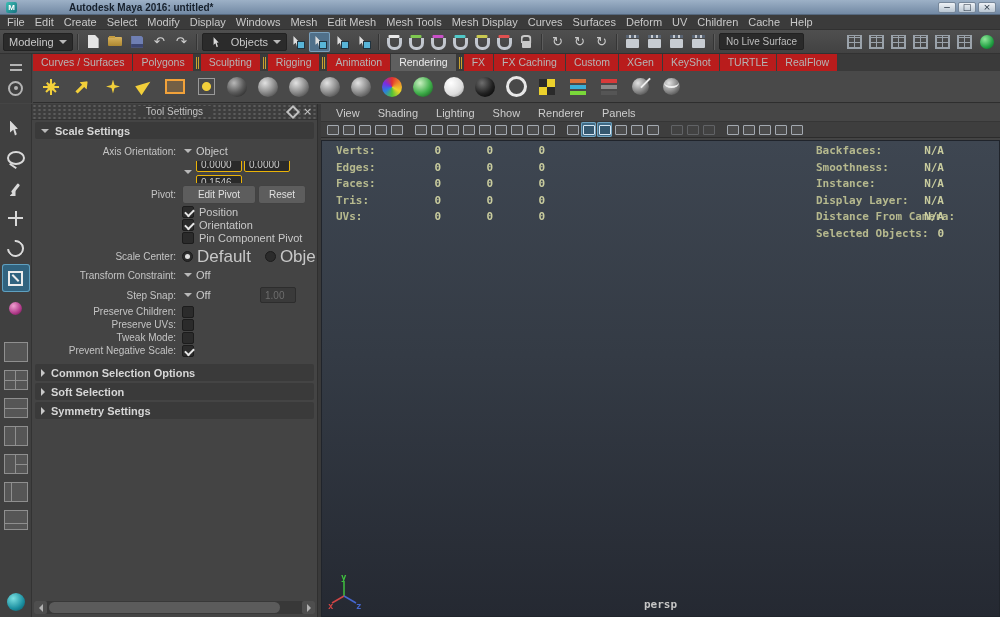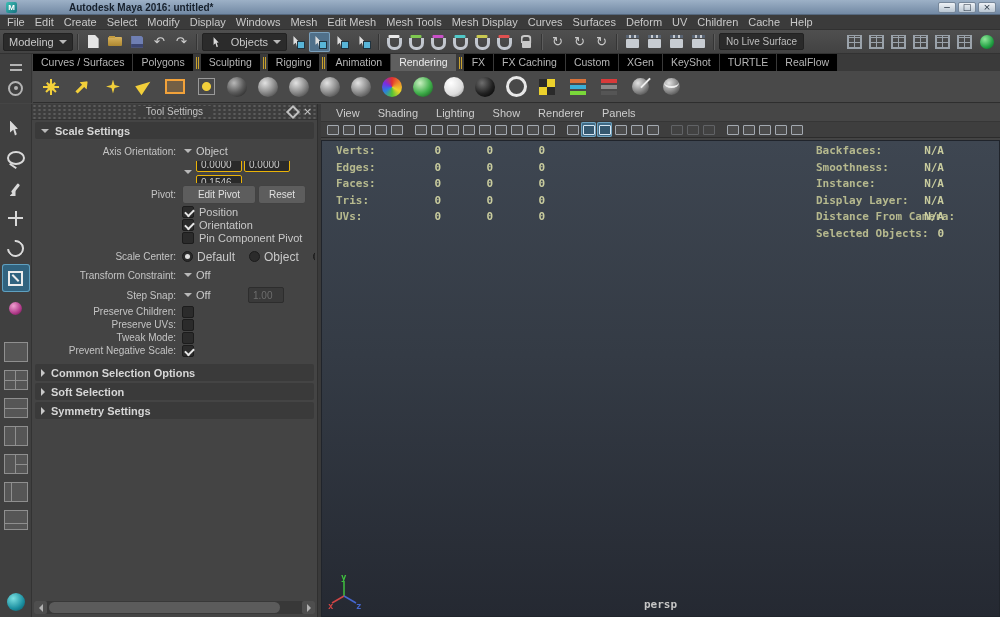--- a/index.html
+++ b/index.html
@@ -79,21 +79,21 @@
 border-right:1px solid #343434;display:flex;flex-direction:column;align-items:center;gap:6px;padding-top:4px;}
 .sl-icon{width:18px;height:16px;position:relative;display:flex;align-items:center;justify-content:center;}
 .k-shelftabs::before{content:"";width:12px;height:10px;
 background:repeating-linear-gradient(0deg,#b4b4b4 0 2px,transparent 2px 5px);}
 .k-gear{position:relative;}
 .k-gear::before{content:"";width:11px;height:11px;border:2px solid #b4b4b4;border-radius:50%;}
 .k-gear::after{content:"";position:absolute;width:4px;height:4px;background:#b4b4b4;border-radius:50%;}
 #shelf-tabs{position:absolute;left:33px;top:54px;width:967px;height:17px;background:#3a3a3a;
 display:flex;align-items:flex-end;overflow:hidden;}
 .shelf-tab{height:17px;line-height:17px;padding:0 8px;font-size:10.5px;color:#b5b5b5;
-background:#000000;border-right:1px solid #393939;white-space:nowrap;}
+background:#b91c1c;border-right:1px solid #393939;white-space:nowrap;}
 .shelf-tab.active{background:#5f5f5f;color:#ededed;}
 .tab-sep{width:3px;height:12px;margin:0 2px 2px;border-left:1px solid #c9a22e;border-right:1px solid #c9a22e;}
 #shelf{position:absolute;left:33px;top:71px;width:967px;height:32px;background:#494949;
 border-bottom:1px solid #2e2e2e;display:flex;align-items:center;gap:3px;padding:0 4px;overflow:hidden;}
 .shelf-item{width:28px;height:28px;position:relative;flex:none;
 display:flex;align-items:center;justify-content:center;}
 .ball-gray::before{content:"";width:20px;height:20px;border-radius:50%;
 background:radial-gradient(circle at 35% 30%,#e2e2e2,#969696 45%,#3a3a3a 95%);}
 .ball-dark::before{content:"";width:20px;height:20px;border-radius:50%;
 background:radial-gradient(circle at 35% 30%,#b8b8b8,#5c5c5c 50%,#1f1f1f 95%);}
@@ -204,33 +204,33 @@
 font-size:10px;height:19px;padding:0 9px;font-family:inherit;white-space:nowrap;}
 .section-bar{height:17px;margin:2px 3px;background:#3a3a3a;border-radius:2px;
 display:flex;align-items:center;gap:6px;padding:0 6px;}
 .section-title{font-size:11px;font-weight:bold;color:#d6d6d6;}
 .ts-row{display:flex;align-items:center;height:20px;padding-right:2px;overflow:hidden;}
 .ts-label{width:150px;flex:none;text-align:right;padding-right:6px;font-size:10px;color:#c4c4c4;white-space:nowrap;}
 .dd-arrow{margin:0 4px 0 2px;flex:none;}
 .dd-value{font-size:11px;color:#cacaca;}
 .num-field{width:46px;height:16px;background:#2a2a2a;border:1px solid #eab308;border-radius:2px;
 color:#c9c9c9;font-size:10px;padding:0 4px;margin-right:2px;font-family:inherit;}
-.num-field.off{color:#6d6d6d;background:#3a3a3a;border-color:#2d2d2d;width:36px;margin-left:0;}
+.num-field.off{color:#6d6d6d;background:#3a3a3a;border-color:#2d2d2d;width:36px;margin-left:12px;}
 .cb-row{height:13px;}
 .checkbox{width:12px;height:12px;background:#2b2b2b;border:1px solid #1c1c1c;border-radius:2px;
 position:relative;flex:none;margin-right:5px;}
 .checkbox.checked::after{content:"";position:absolute;left:2px;top:2px;width:7px;height:4px;
 border-left:2px solid #e6e6e6;border-bottom:2px solid #e6e6e6;transform:rotate(-45deg);}
 .cb-label{font-size:11px;color:#c8c8c8;white-space:nowrap;}
 .radio-wrap{display:inline-flex;align-items:center;margin-right:14px;}
 .radio{width:11px;height:11px;border-radius:50%;background:#2b2b2b;border:1px solid #1c1c1c;
 position:relative;margin-right:4px;flex:none;}
 .radio.selected::after{content:"";position:absolute;left:2px;top:2px;width:5px;height:5px;
 border-radius:50%;background:#dedede;}
-.radio-label{font-size:12px;color:#c8c8c8;white-space:nowrap;}
+.radio-label{font-size:17px;color:#c8c8c8;white-space:nowrap;}
 #collapsed-sections{margin-top:7px;}
 .h-scrollbar{position:absolute;left:2px;right:2px;bottom:3px;height:13px;background:#383838;
 border-radius:2px;display:flex;align-items:center;}
 .sb-arrow{width:13px;height:13px;flex:none;background:#4e4e4e;border-radius:2px;
 display:flex;align-items:center;justify-content:center;}
 .sb-thumb{height:11px;flex:1;margin:0 2px 0 2px;margin-right:22px;background:#5b5b5b;border-radius:6px;}
 
 
 #vp-splitter{position:absolute;left:318px;top:104px;width:3px;height:513px;background:#3a3a3a;}
 #viewport{position:absolute;left:321px;top:104px;width:679px;height:513px;background:#444;}

